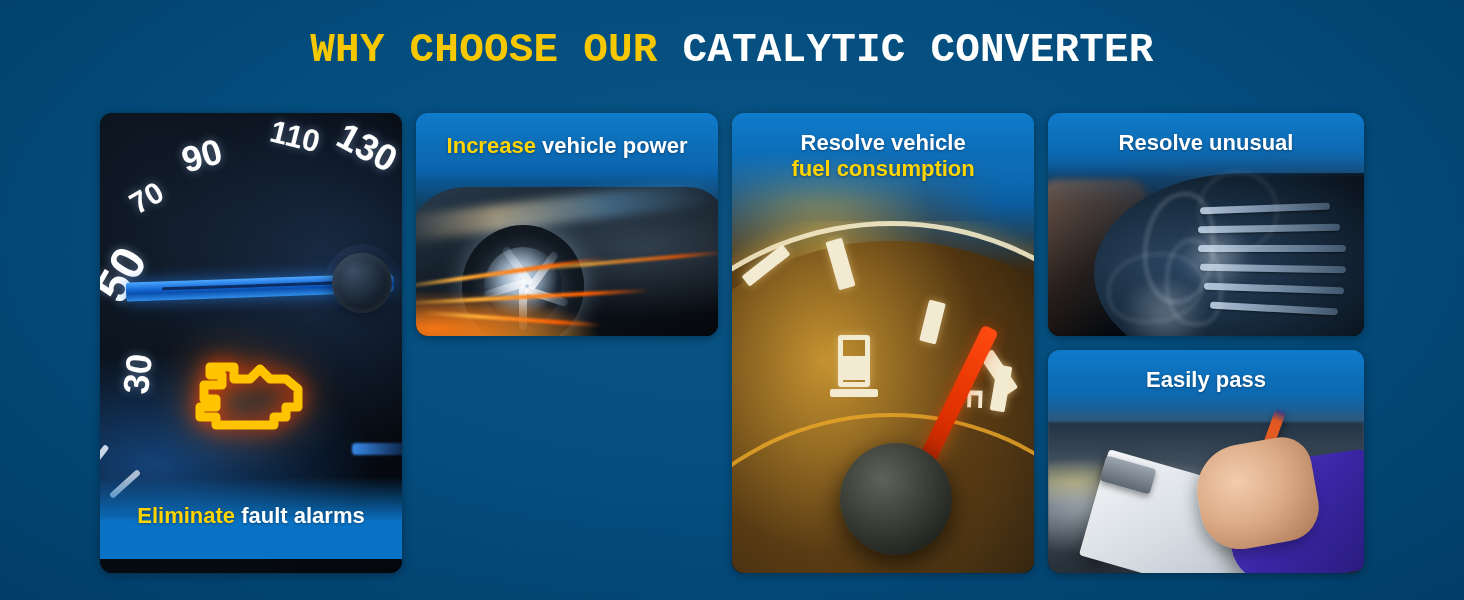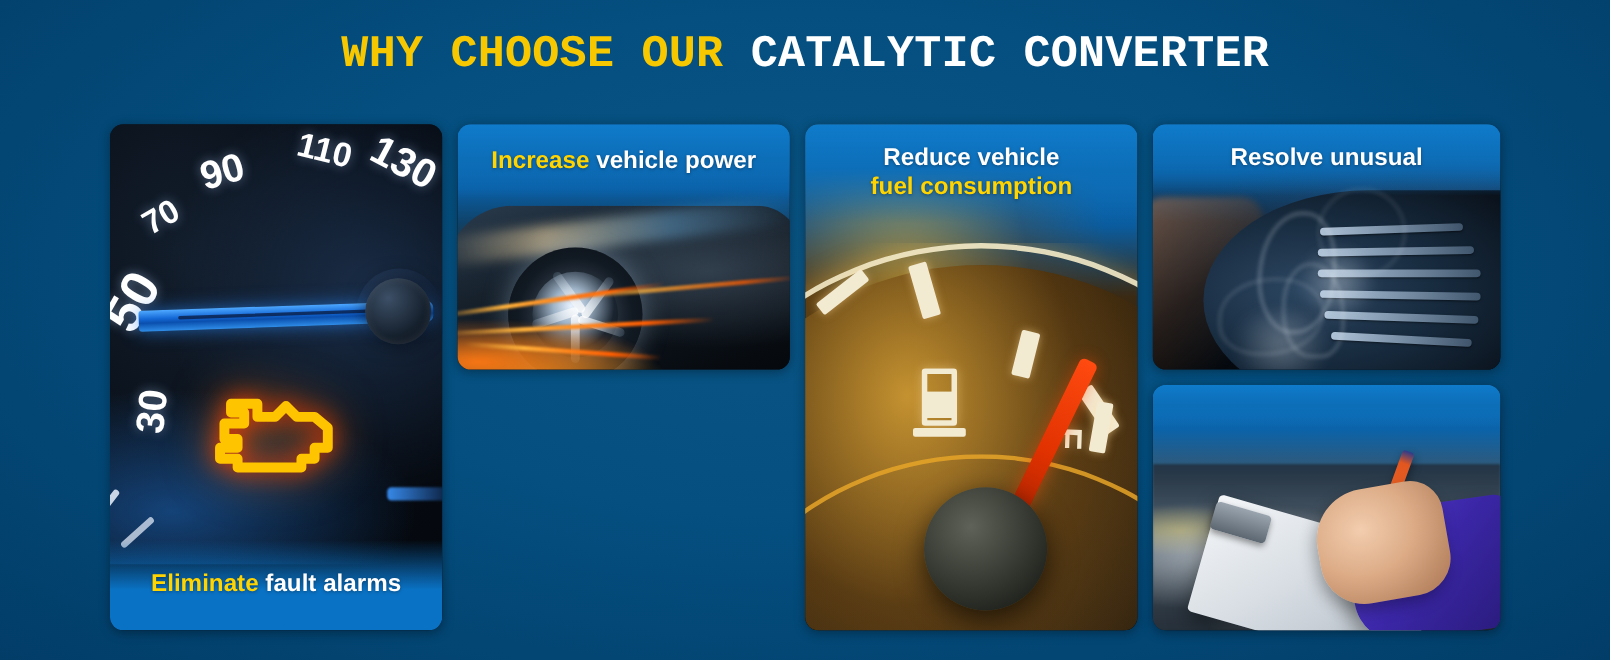--- a/index.html
+++ b/index.html
@@ -57,21 +57,21 @@
     padding:0 0;
     text-shadow:0 1px 3px rgba(0,0,0,.35);
   }
   .cap .y{ color:#FFD400; }
   .cap-top{
     top:0; padding-top:20px; padding-bottom:22px;
     background:linear-gradient(180deg,#0f7bcb 0%,#0d6eb8 45%,rgba(9,78,131,0) 100%);
   }
   .cap-top.two{ padding-top:17px; }
   .cap-bottom{
-    bottom:0; padding-top:26px; padding-bottom:30px;
+    bottom:14px; padding-top:26px; padding-bottom:30px;
     background:linear-gradient(0deg,#0a72c4 0%,#0a72c4 45%,rgba(10,114,196,0) 100%);
   }
 
   
   .art{ position:absolute; inset:0; }
 
   .speedo{
     position:absolute; inset:0;
     background:
       radial-gradient(circle at 78% 33%, rgba(40,70,110,.55) 0%, rgba(8,16,28,0) 48%),
@@ -452,21 +452,21 @@
         <div class="gtick" style="left:192px; top:188px; width:17px; height:42px; transform:rotate(14deg);"></div>
         <div class="gtick" style="left:244px; top:252px; width:46px; height:15px; transform:rotate(56deg);"></div>
         <div class="gtick" style="left:246px; top:268px; width:46px; height:15px; transform:rotate(100deg);"></div>
         <div class="pump"></div>
         <div class="pump-base"></div>
         <div class="gF">F</div>
         <div class="gneedle"></div>
         <div class="ghub"></div>
       </div>
       <div class="cap cap-top two">
-        <div>Reduce vehicle</div>
+        <div>Resolve vehicle</div>
         <div class="y">fuel consumption</div>
       </div>
     </div>
   </div>
 
   <div class="col col-d">
 
     <div class="card half">
       <div class="art vent">
         <div class="seat"></div>
@@ -492,17 +492,18 @@
     <div class="card half">
       <div class="art inspect">
         <div class="garage-blur"></div>
         <div class="clipboard"></div>
         <div class="clip"></div>
         <div class="sleeve"></div>
         <div class="pencil"></div>
         <div class="hand"></div>
       </div>
       <div class="cap cap-top two">
+        <div>Easily pass</div>
       </div>
     </div>
   </div>
 
 </div>
 
 </body></html>

